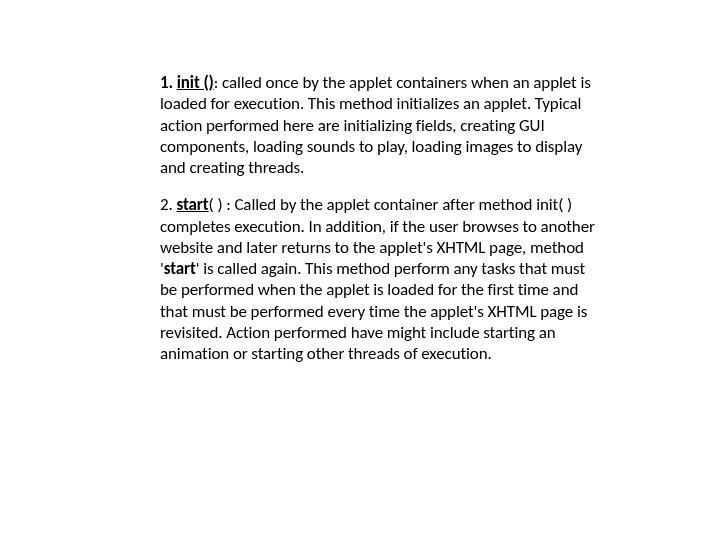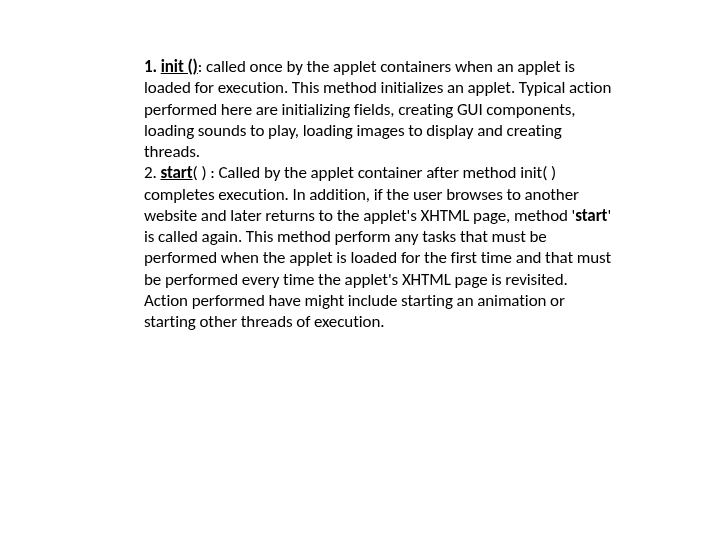--- a/index.html
+++ b/index.html
@@ -20,21 +20,21 @@
     position: absolute;
     left: 144px;
     top: 56px;
     width: 470px;
     color: #000000;
     font-size: 17px;
     line-height: 1.25;
     letter-spacing: -0.1px;
   }
   .textblock p {
-    margin: 0;
+    margin: 16px;
   }
   .bold { font-weight: 700; }
   .under { text-decoration: underline; }
 </style>
 </head>
 <body>
 
 <div class="slide">
   <div class="textblock">
     <p>

